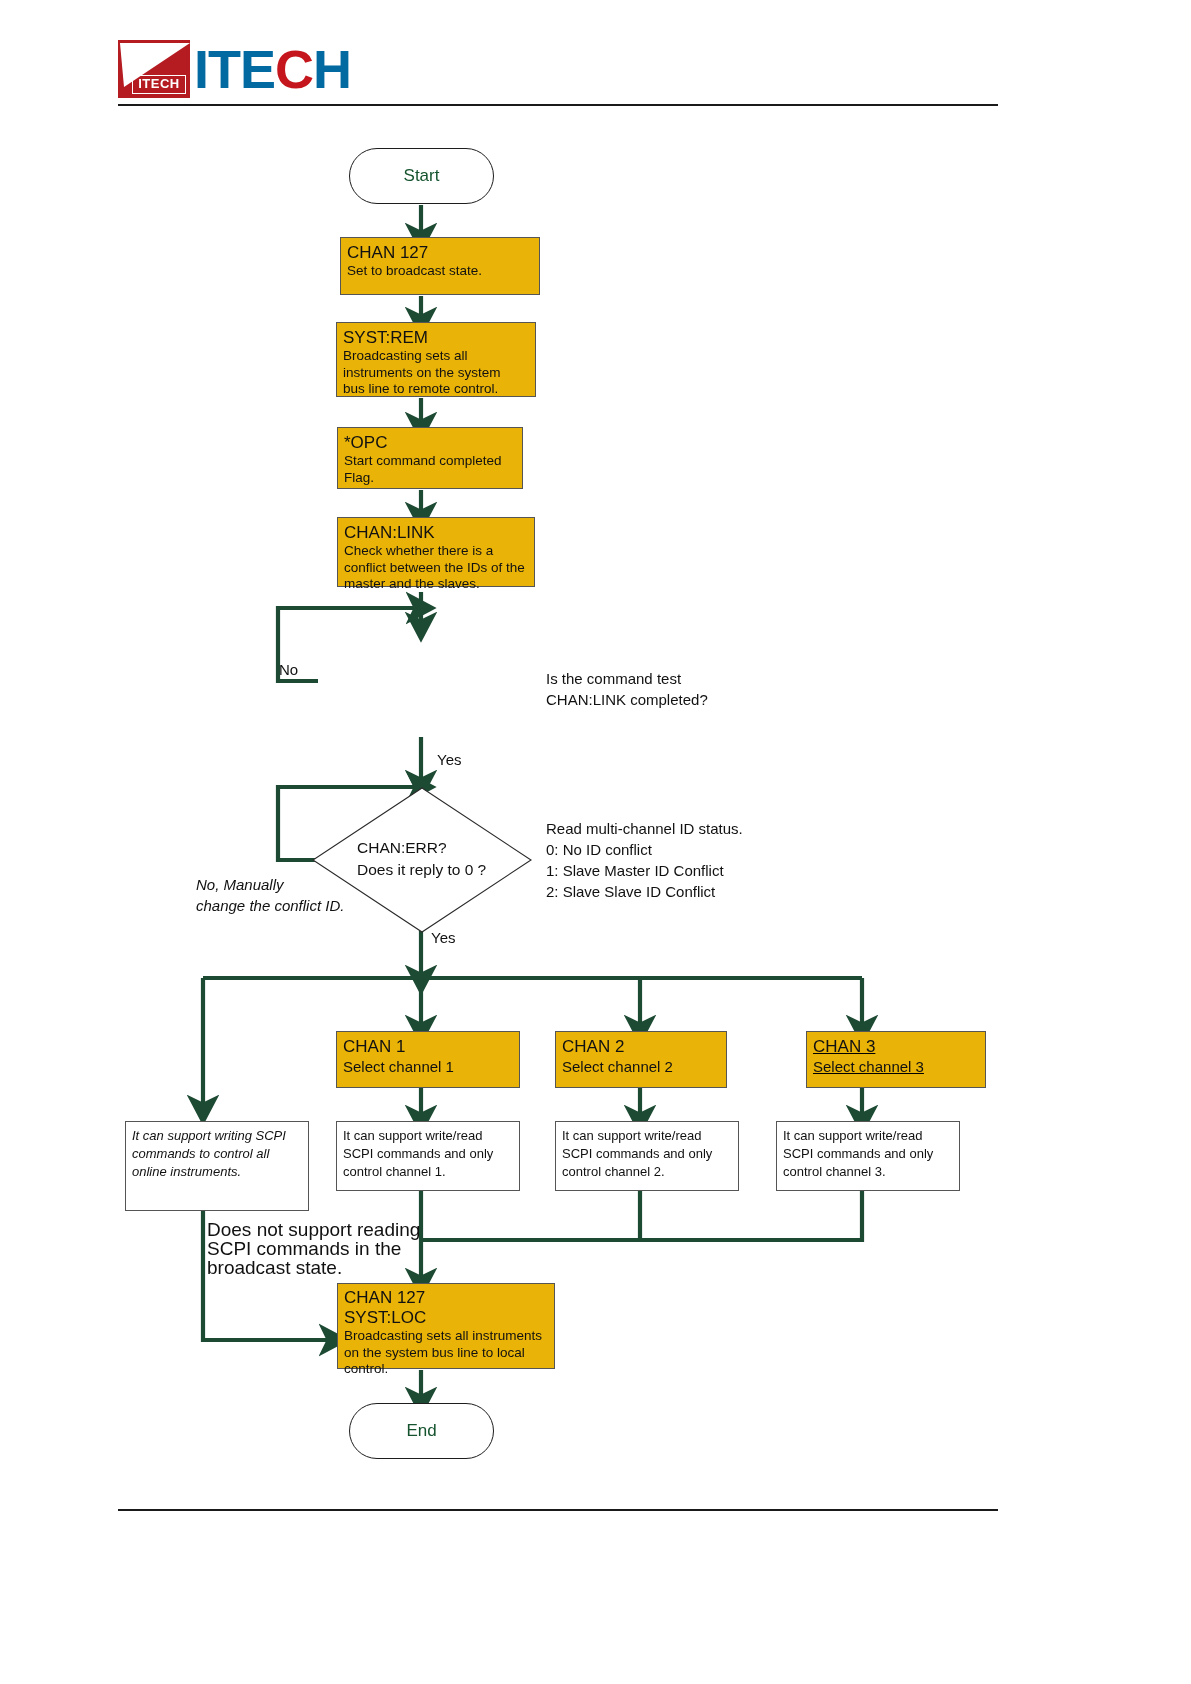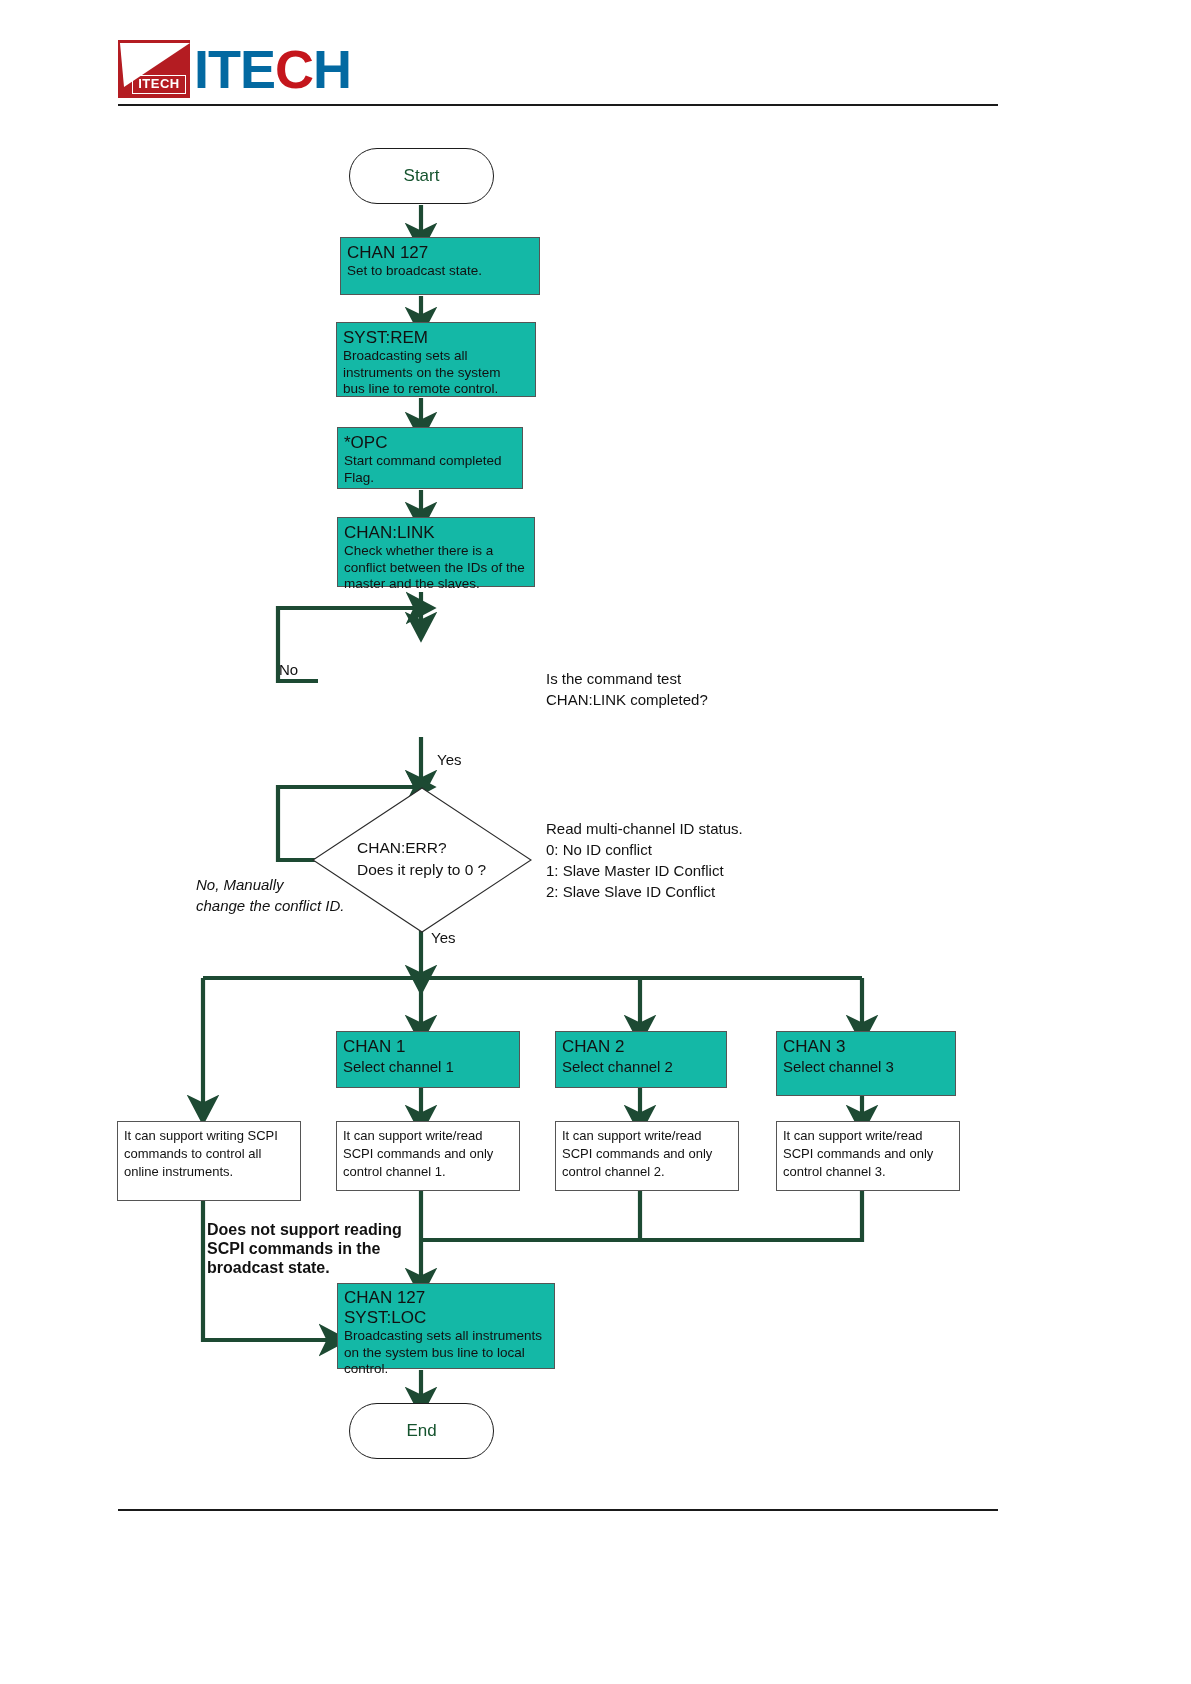--- a/index.html
+++ b/index.html
@@ -125,21 +125,21 @@
     display: flex;
     align-items: center;
     justify-content: center;
     font-size: 17px;
     color: #14532d;
   }
 
   
   .procbox {
     border: 1px solid #555555;
-    background: #14b8a6;
+    background: #eab308;
     padding: 4px 5px 3px 6px;
   }
   .procbox .title {
     font-size: 17px;
     line-height: 21px;
     color: #111111;
     white-space: nowrap;
   }
   .procbox .desc {
     font-size: 13.5px;
@@ -315,47 +315,47 @@
 2: Slave Slave ID Conflict</div>
 
     <div class="node procbox" style="left:336px; top:1031px; width:184px; height:57px;">
       <div class="title">CHAN 1</div>
       <div class="desc" style="font-size:15px; line-height:19px;">Select channel 1</div>
     </div>
     <div class="node procbox" style="left:555px; top:1031px; width:172px; height:57px;">
       <div class="title">CHAN 2</div>
       <div class="desc" style="font-size:15px; line-height:19px;">Select channel 2</div>
     </div>
-    <div class="node procbox" style="left:776px; top:1031px; width:180px; height:65px;">
+    <div class="node procbox" style="left:806px; top:1031px; width:180px; height:57px;text-decoration:underline;">
       <div class="title">CHAN 3</div>
       <div class="desc" style="font-size:15px; line-height:19px;">Select channel 3</div>
     </div>
 
-    <div class="node notebox" style="left:117px; top:1121px; width:184px; height:80px;">
+    <div class="node notebox" style="left:125px; top:1121px; width:184px; height:90px;font-style:italic;">
       <div class="desc" style="white-space:pre-line;">It can support writing SCPI
 commands to control all
 online instruments.</div>
     </div>
     <div class="node notebox" style="left:336px; top:1121px; width:184px; height:70px;">
       <div class="desc" style="white-space:pre-line;">It can support write/read
 SCPI commands and only
  control channel 1.</div>
     </div>
     <div class="node notebox" style="left:555px; top:1121px; width:184px; height:70px;">
       <div class="desc" style="white-space:pre-line;">It can support write/read
 SCPI commands and only
  control channel 2.</div>
     </div>
     <div class="node notebox" style="left:776px; top:1121px; width:184px; height:70px;">
       <div class="desc" style="white-space:pre-line;">It can support write/read
 SCPI commands and only
  control channel 3.</div>
     </div>
 
-    <div class="freetext" style="left:207px; top:1220px; font-size:16px; line-height:19px;font-weight:bold;">Does not support reading
+    <div class="freetext" style="left:207px; top:1220px; font-size:19px; line-height:19px;">Does not support reading
 SCPI commands in the
 broadcast state.</div>
 
     <div class="node procbox" style="left:337px; top:1283px; width:218px; height:86px;">
       <div class="title" style="line-height:20px;">CHAN 127</div>
       <div class="title" style="line-height:20px;">SYST:LOC</div>
       <div class="desc" style="white-space:pre-line;">Broadcasting sets all instruments
 on the system bus line to local
 control.</div>
     </div>

